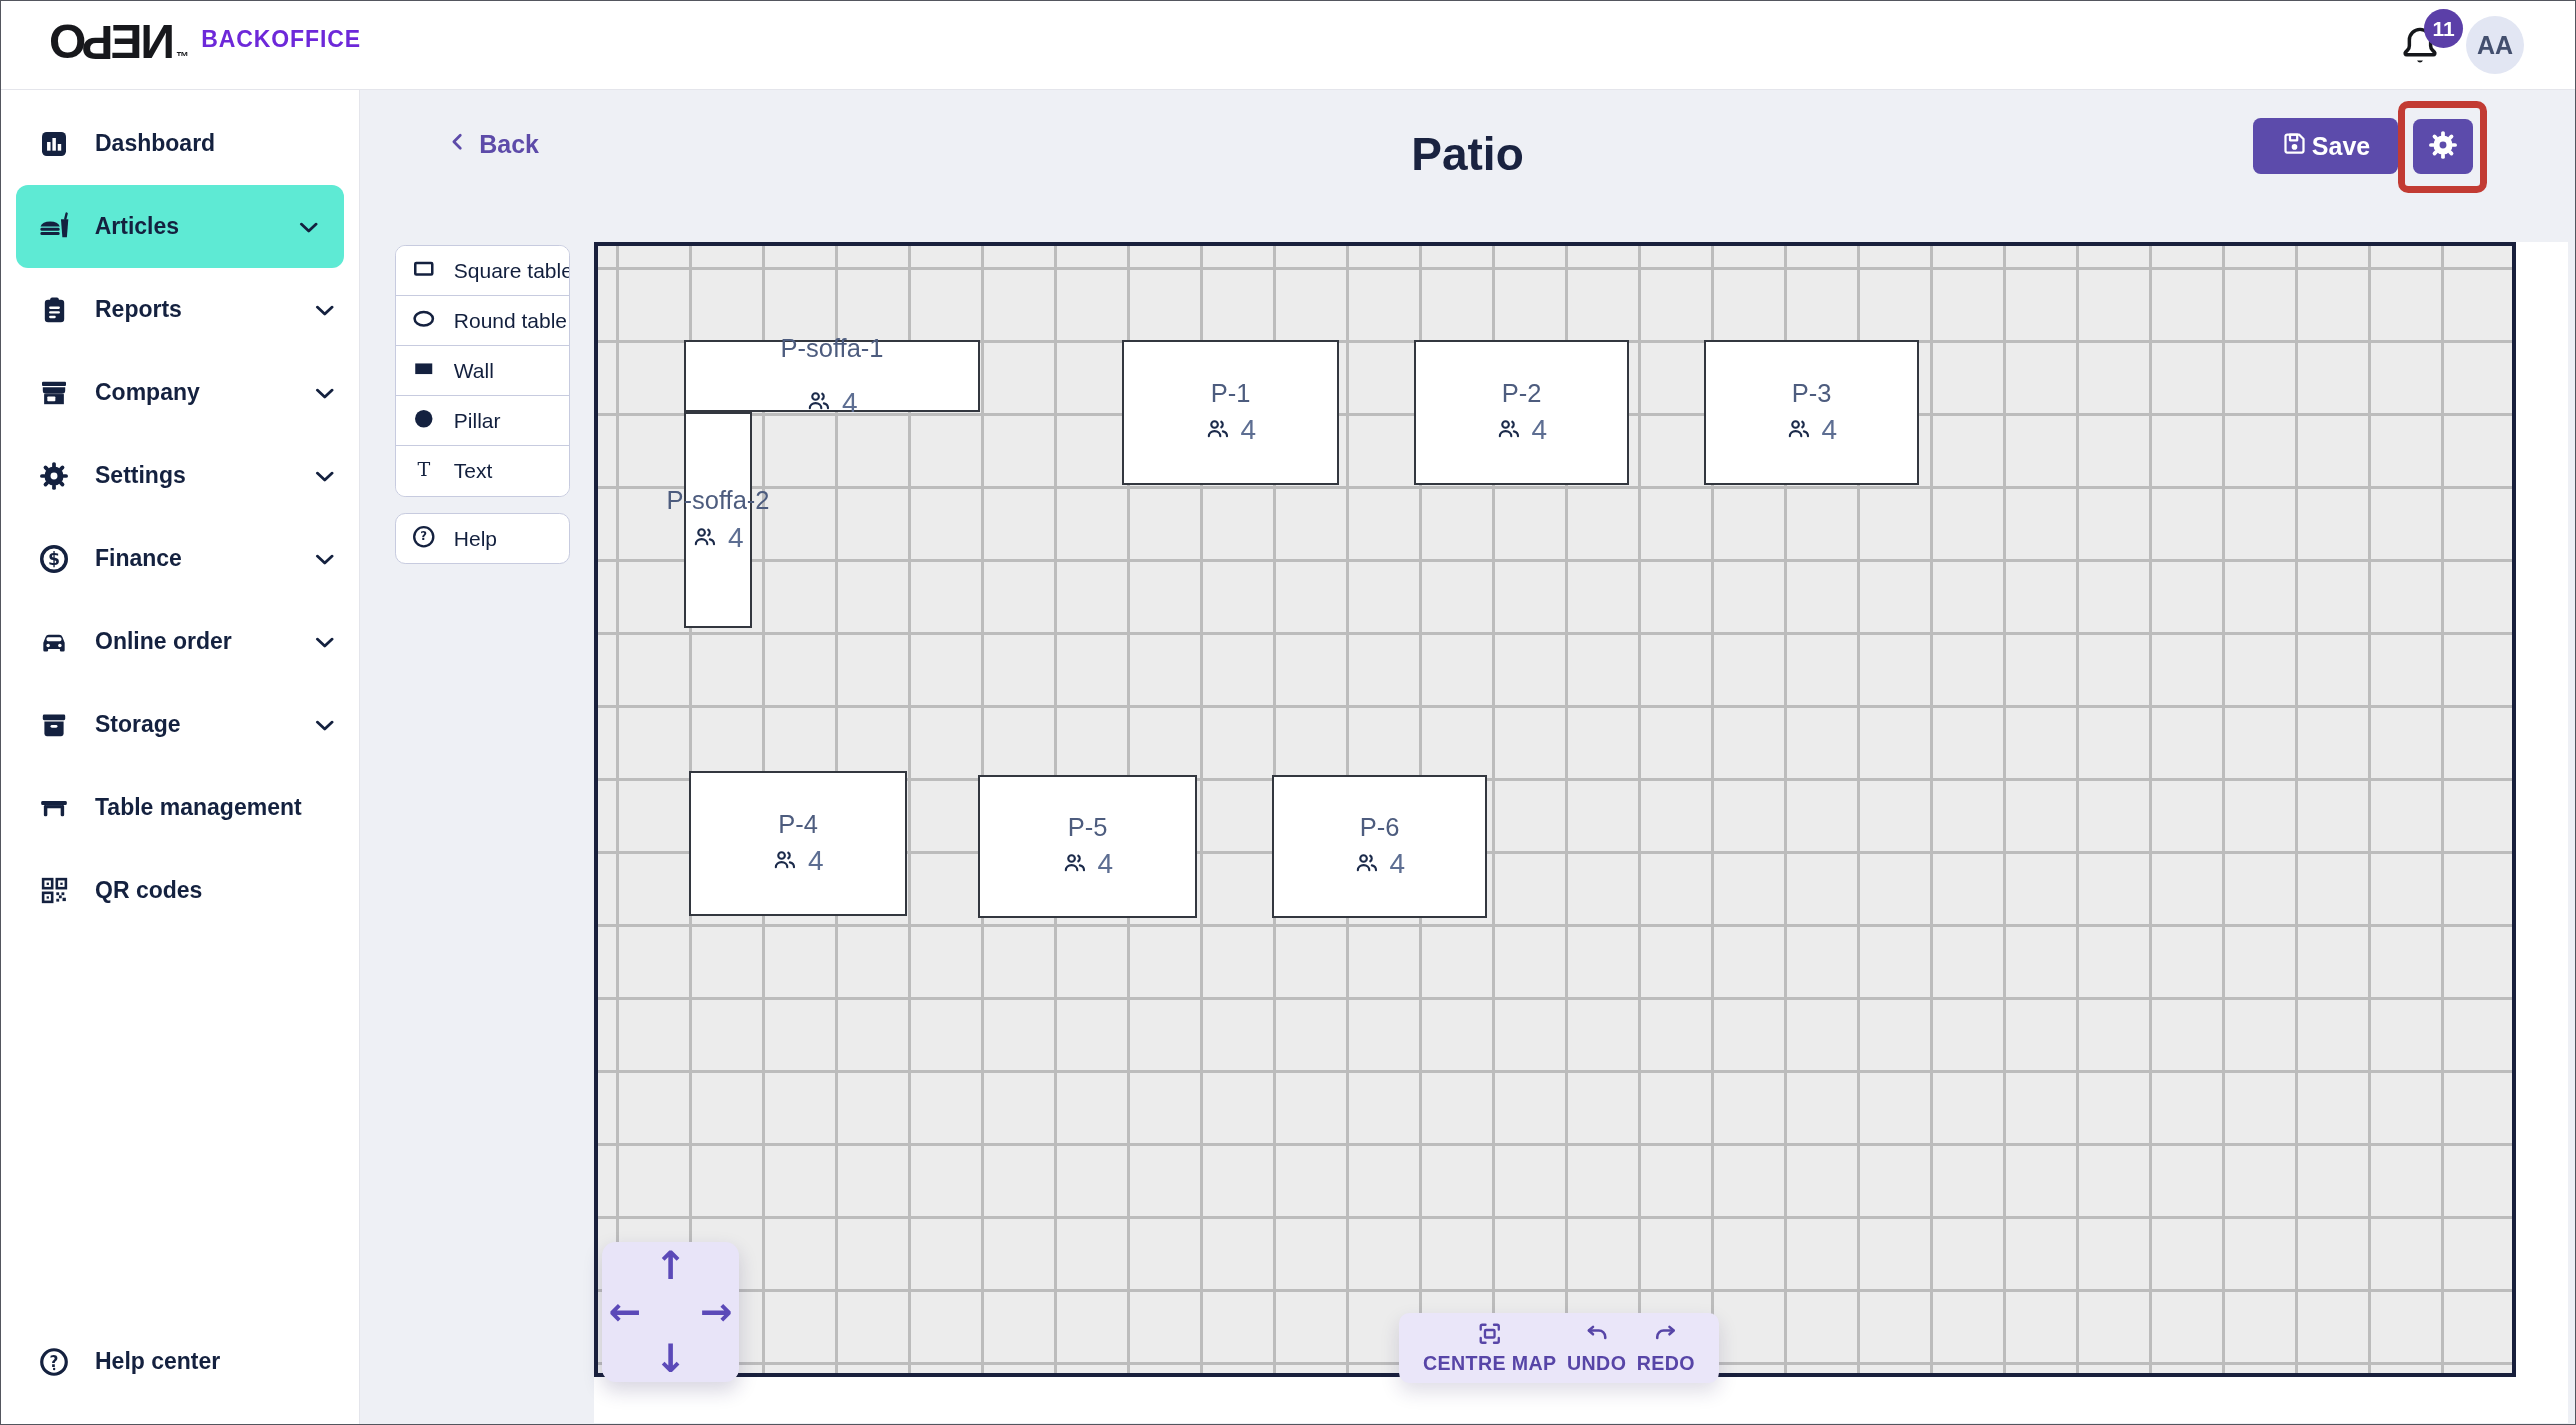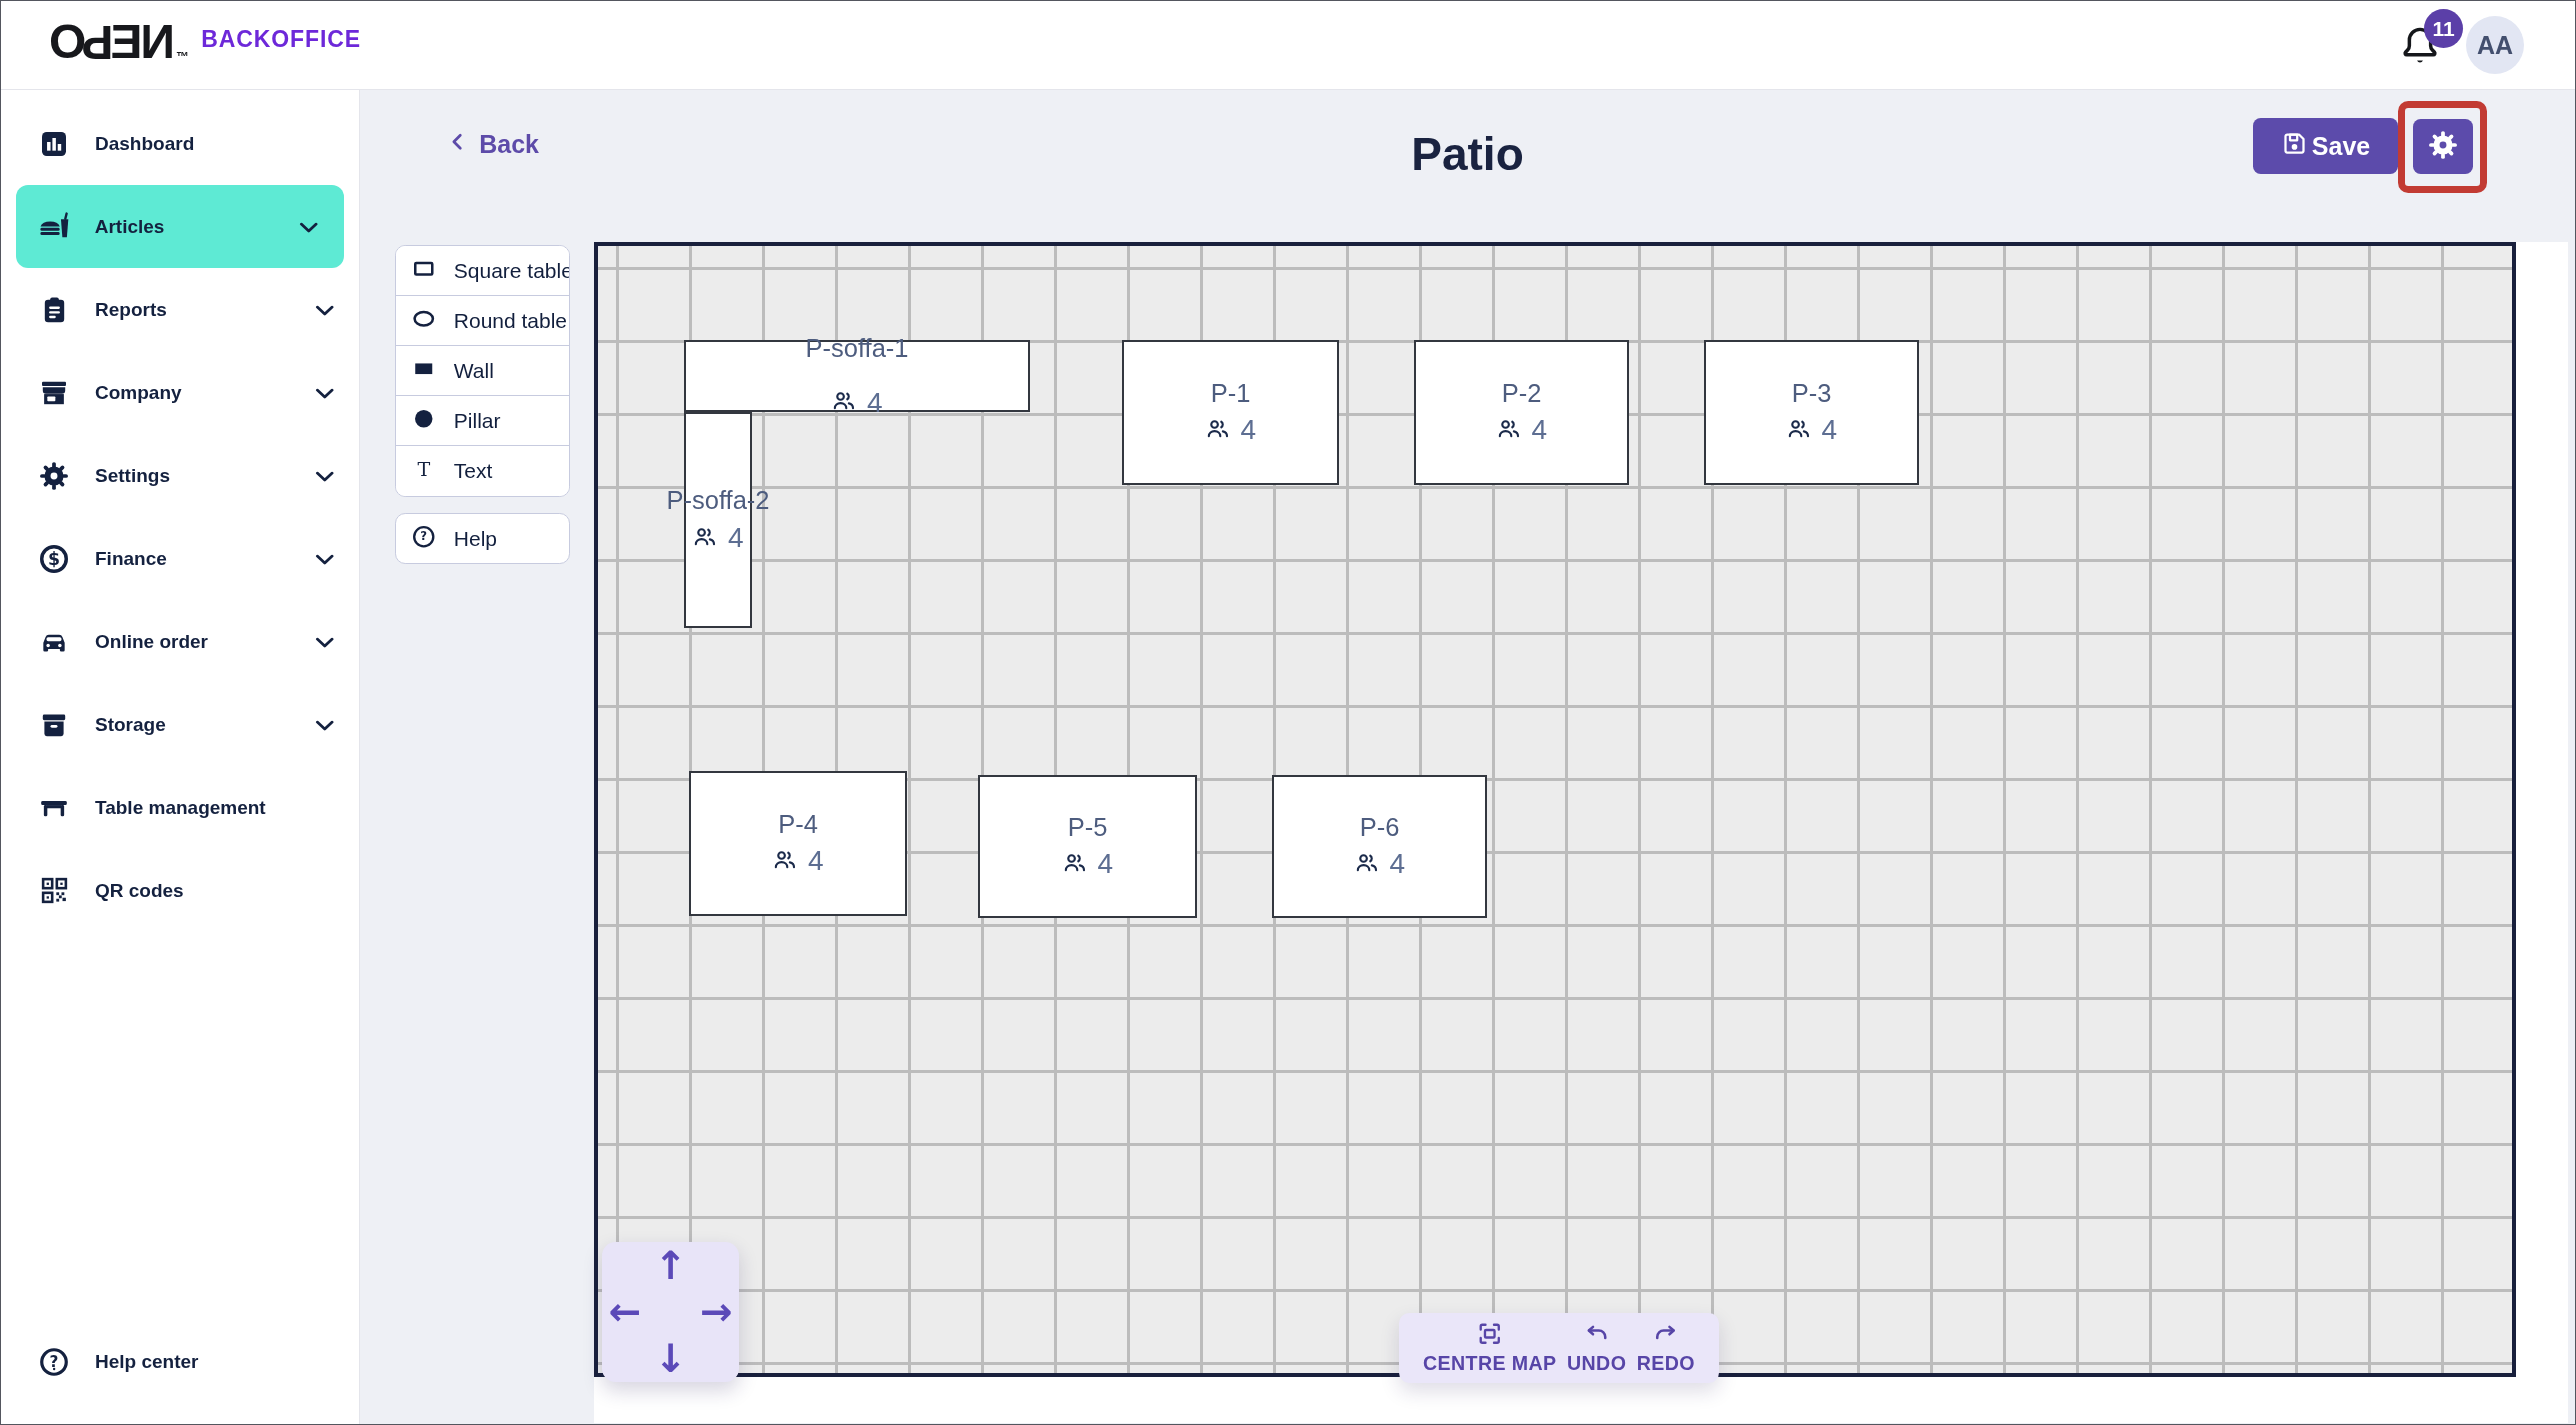--- a/index.html
+++ b/index.html
@@ -20,21 +20,21 @@
   .bell-wrap { position:absolute; right:129px; top:20.4px; width:48px; height:53px; }
   .badge { position:absolute; right:-17px; top:-12px; min-width:39px; height:39px; border-radius:19.6px; background:#5b3fa8; color:#fff; font-size:21px; font-weight:700; display:flex; align-items:center; justify-content:center; z-index:2; }
   .avatar { position:absolute; right:51px; top:15.3px; width:58px; height:58px; border-radius:50%; background:#e2e6f3; color:#434f6e; font-size:25px; font-weight:600; display:flex; align-items:center; justify-content:center; }
 
   
   .sidebar { position:absolute; left:0; top:89px; width:359px; height:1335px; background:#fff; border-right:1.7px solid #e4e5eb; z-index:15; }
   .sb-list { padding-top:12px; }
   .sb-item { height:83px; display:flex; align-items:center; padding:0 22px 0 36px; cursor:pointer; }
   .sb-item.active { background:#5eead4; border-radius:12px; margin:0 15.3px; padding-left:20.4px; }
   .sb-ic { width:34px; height:34px; flex:0 0 34px; margin-right:24px; display:flex; align-items:center; justify-content:center; }
-  .sb-label { font-size:19px; font-weight:700; color:#14213f; white-space:nowrap; }
+  .sb-label { font-size:23px; font-weight:700; color:#14213f; white-space:nowrap; }
   .chev { margin-left:auto; width:25.5px; height:25.5px; }
   .sb-footer { position:absolute; left:0; bottom:22px; width:100%; }
 
   
   .content { position:absolute; left:359px; top:89px; right:0; bottom:0; background:#eef0f5; }
   .back-link { position:absolute; left:446px; top:128px; display:flex; align-items:center; gap:10.2px; color:#5d4ba9; font-size:25px; font-weight:600; cursor:pointer; z-index:6; }
   .page-title { position:absolute; left:359px; right:0; top:126px; text-align:center; font-size:46px; font-weight:600; color:#1a2340; z-index:5; }
   .save-btn { position:absolute; left:2252px; top:117px; width:145px; height:56px; background:#5c4bab; border-radius:7.7px; display:flex; align-items:center; justify-content:center; gap:4px; color:#fff; font-size:25px; font-weight:600; cursor:pointer; z-index:6; }
   .gear-btn { position:absolute; left:2412px; top:118px; width:60px; height:55px; background:#5c4bab; border-radius:7.7px; display:flex; align-items:center; justify-content:center; cursor:pointer; z-index:6; }
   .red-box { position:absolute; left:2397px; top:100px; width:89px; height:92px; border:7.7px solid #c23b33; border-radius:10.2px; z-index:7; pointer-events:none; }
@@ -371,21 +371,21 @@
           <circle cx="12" cy="12" r="9" fill="none" stroke="#14213f" stroke-width="2.2"></circle>
           <text x="12" y="15.4" text-anchor="middle" font-size="11" font-weight="bold" font-family="DejaVu Sans" fill="#14213f">?</text>
         </svg>
     </span>
     <span class="pal-label">Help</span>
   </div>
 
   <div class="canvas-card">
     <div class="grid-canvas">
 
-      <div class="table" style="left: 86px; top: 94px; width: 346px; height: 72px; gap: 24px;">
+      <div class="table" style="left: 86px; top: 94px; width: 296px; height: 72px; gap: 24px;">
         <div class="t-name">P-soffa-1</div>
         <div class="t-seats">
             <span><svg width="25.5" height="25.5" viewBox="0 0 24 24" fill="none" stroke="#1b2a4a" stroke-width="2">
                 <circle cx="9" cy="8" r="3.1"></circle>
                 <path d="M3.6 19c0-3 2.4-4.8 5.4-4.8s5.4 1.8 5.4 4.8" stroke-linecap="round"></path>
                 <path d="M15.3 5.4a3.1 3.1 0 0 1 0 5.2" stroke-linecap="round"></path>
                 <path d="M16.8 14.5c2.4.5 3.9 2.1 3.9 4.5" stroke-linecap="round"></path>
               </svg></span>
             <span class="num">4</span>
           </div>

